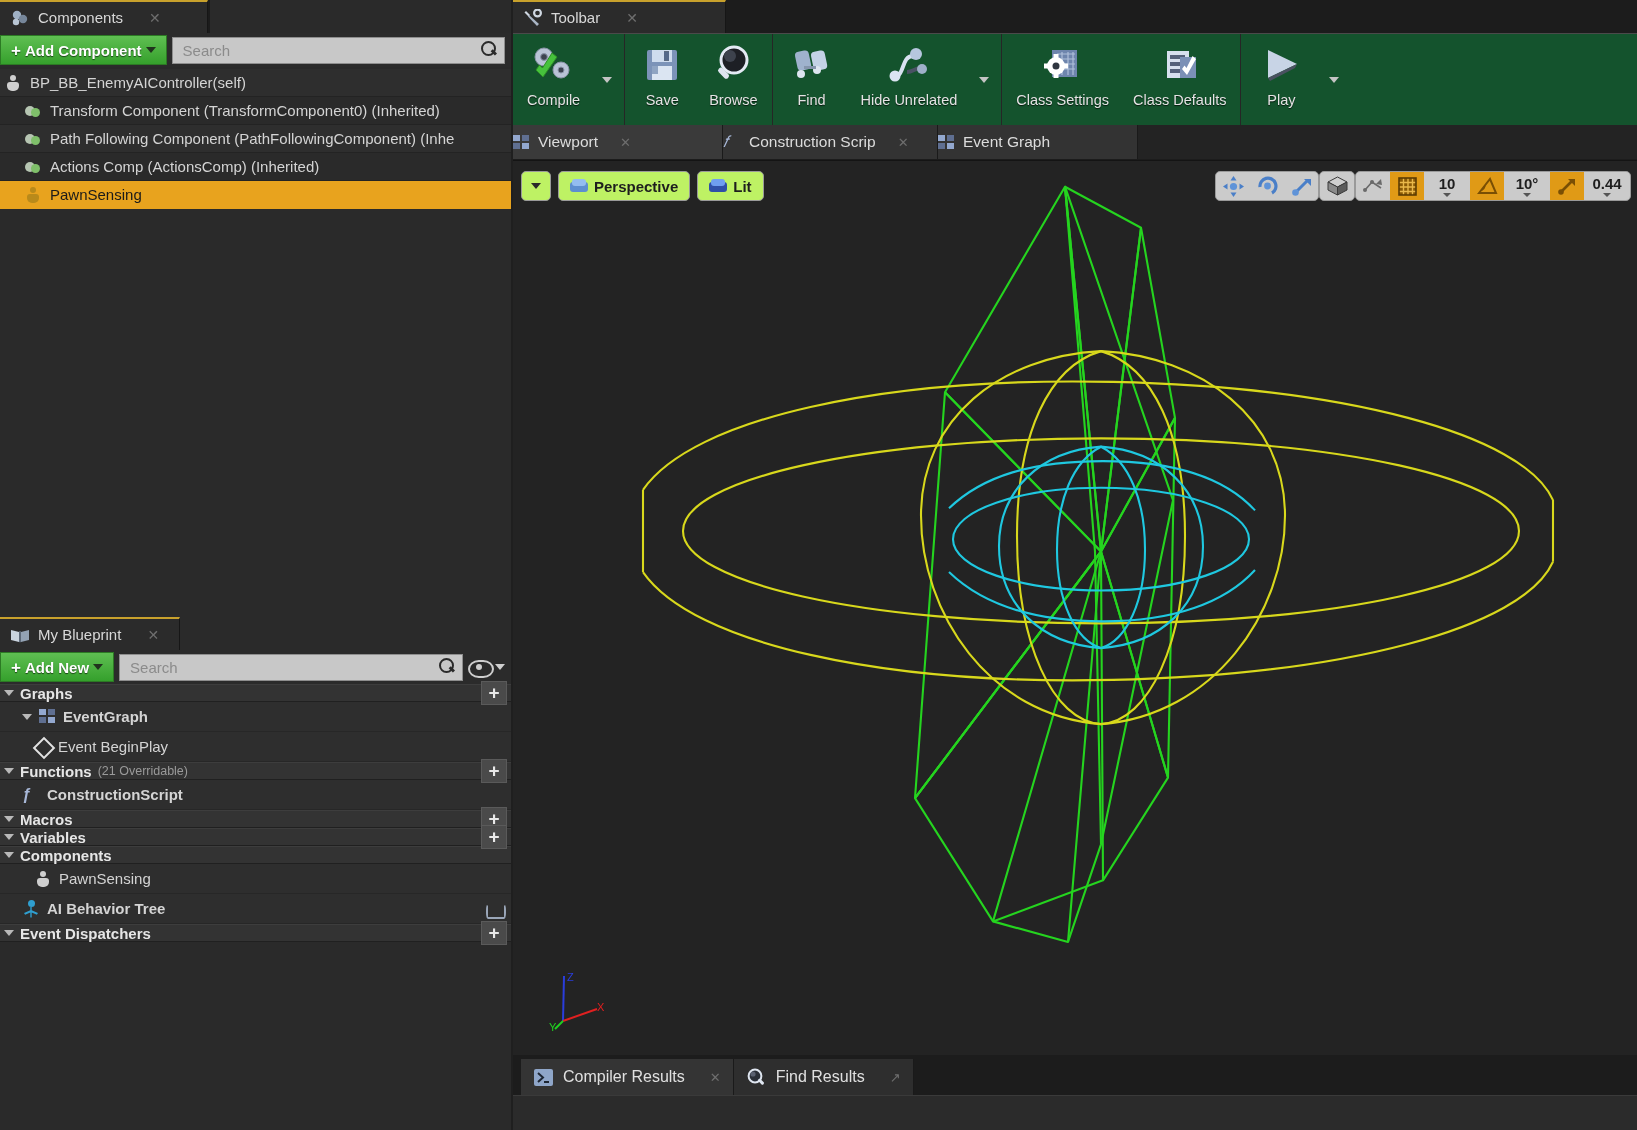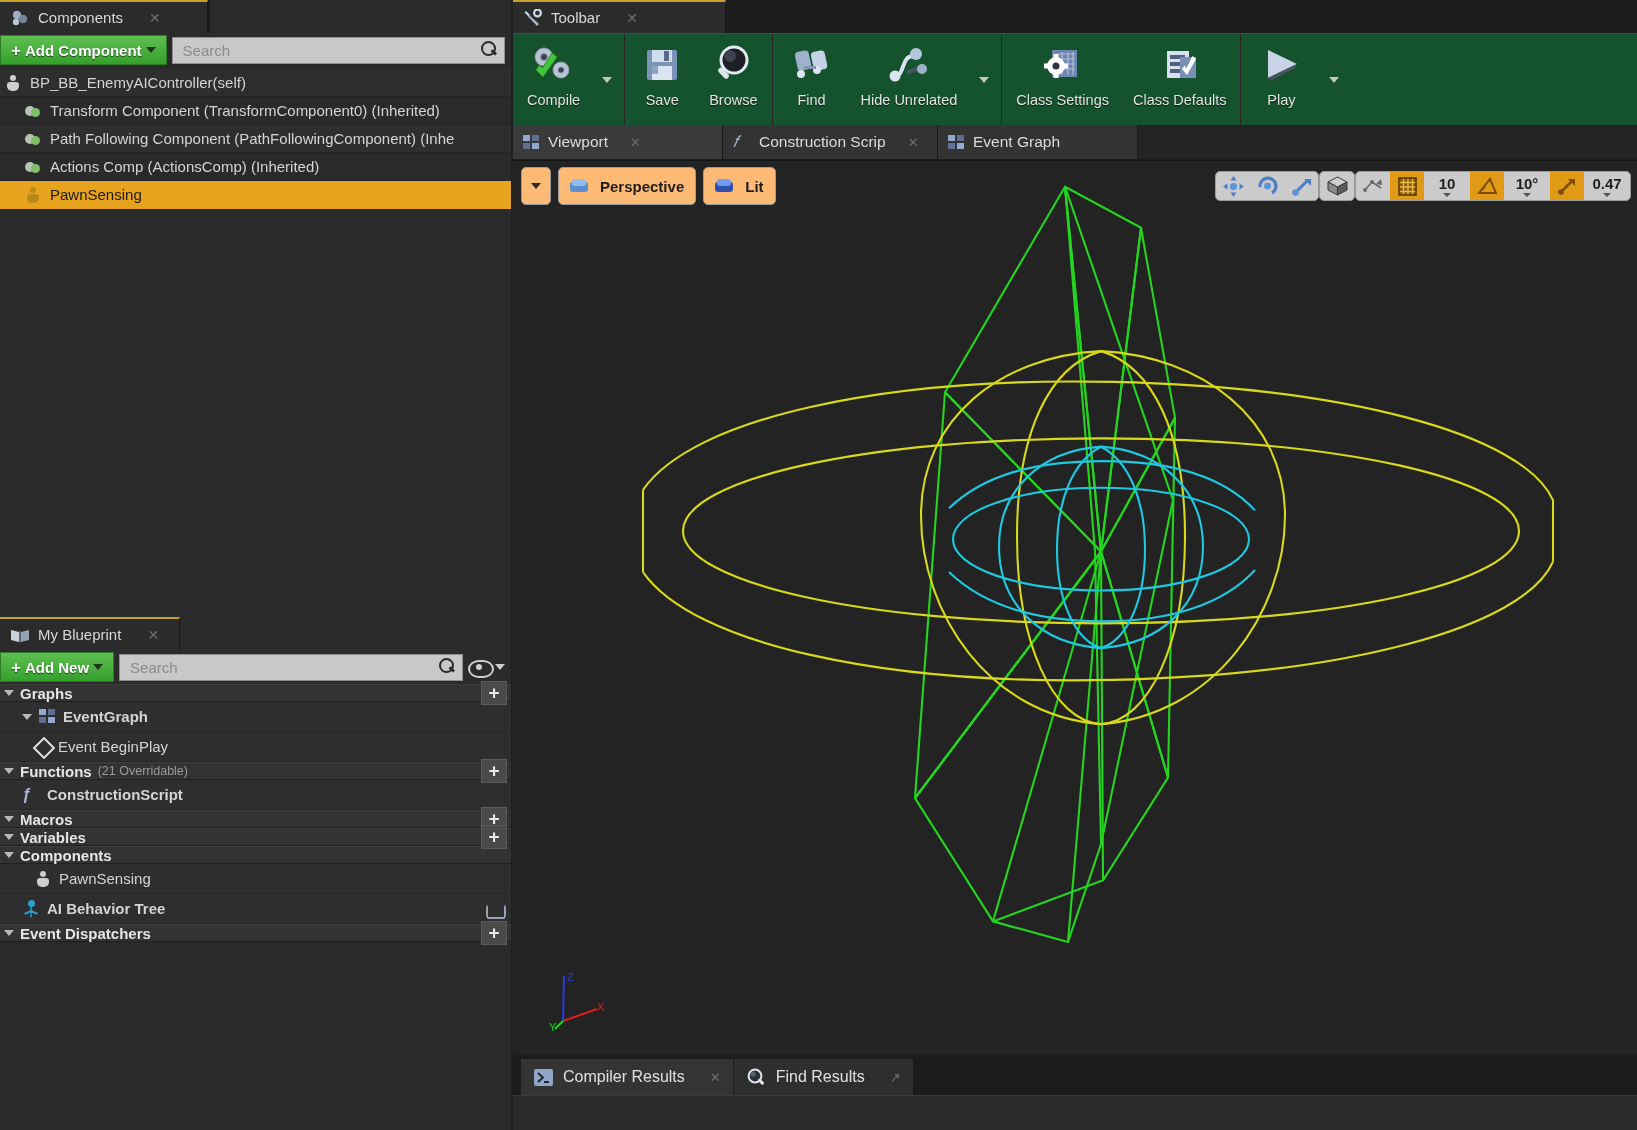--- a/index.html
+++ b/index.html
@@ -128,32 +128,32 @@
     color:#e4e4e4; font-size:14.5px; text-shadow:0 1px 1px rgba(0,0,0,.7);
   }
   .tbtn .glyph { height:48px; display:flex; align-items:center; justify-content:center; }
   .tbtn .lbl { margin-top:2px; }
   .tb-caret { display:flex; align-items:center; padding:0 10px; }
   .tb-caret .caret { border-top-color:#c4c4c4; }
 
   
   .doctabs { display:flex; align-items:flex-end; height:34px; background:#232323; }
   .doctab {
-    display:flex; align-items:center; gap:8px; height:34px; padding:0 10px;
+    display:flex; align-items:center; gap:8px; height:34px; padding:0 0;
     background:#333333; color:#dcdcdc; font-size:15.5px; border-right:1px solid #1a1a1a;
   }
   .doctab.active { background:#3a3a3a; }
   .doctab .tclose{ color:#6e6e6e; font-size:13px; margin-left:14px; }
 
   
   .viewport { position:absolute; left:0; top:160px; right:0; bottom:75px; background:#232323; border-top:1px solid #141414; }
   .vp-toolbar { position:absolute; left:8px; right:0; top:6px; height:38px; display:flex; align-items:center; }
   .pill {
-    display:flex; align-items:center; gap:12px; height:38px; padding:0 11px;
-    background:#fdba74; color:#1e1e1e; font-size:15px; font-weight:bold;
+    display:flex; align-items:center; gap:6px; height:30px; padding:0 11px;
+    background:#bef264; color:#1e1e1e; font-size:15px; font-weight:bold;
     border-radius:5px; border:1px solid #9a9a9a;
   }
   .pill.dd { padding:0 9px; }
   .cube { width:18px;height:15px;position:relative;flex:0 0 18px; }
   .cube::before{content:"";position:absolute;left:0;top:3px;width:18px;height:10px;background:#5d8fd0;border-radius:3px;}
   .cube::after{content:"";position:absolute;left:2px;top:0px;width:14px;height:7px;background:#93bdf0;border-radius:3px;}
   .cube.lit::before{background:#2f4fa8;}
   .cube.lit::after{background:#6f9ef0;}
 
   .vp-right { position:absolute; right:6px; top:6px; height:38px; display:flex; align-items:center; }
@@ -620,21 +620,21 @@
             <span class="mc"></span>
           </div>
           <div class="gbtn on">
             <svg width="20" height="19" viewBox="0 0 20 19">
                 <path d="M4 15 L15 4" stroke="#7a4f04" stroke-width="2.6"></path>
                 <circle cx="4" cy="15" r="2.8" fill="#7a4f04"></circle>
                 <path d="M18 2 L18 9 L11 2 Z" fill="#7a4f04"></path>
               </svg>
           </div>
           <div class="num">
-            <span>0.47</span>
+            <span>0.44</span>
             <span class="mc"></span>
           </div>
         </div>
       </div>
 
       <div class="gizmo">
         <svg width="60" height="62" viewBox="0 0 60 62">
           <line x1="14" y1="50" x2="15" y2="5" stroke="#2a3ddc" stroke-width="2"></line>
           <text x="18" y="10" fill="#2a3ddc" font-size="11" font-family="Liberation Sans, sans-serif">Z</text>
           <line x1="14" y1="50" x2="48" y2="38" stroke="#e02020" stroke-width="2"></line>

